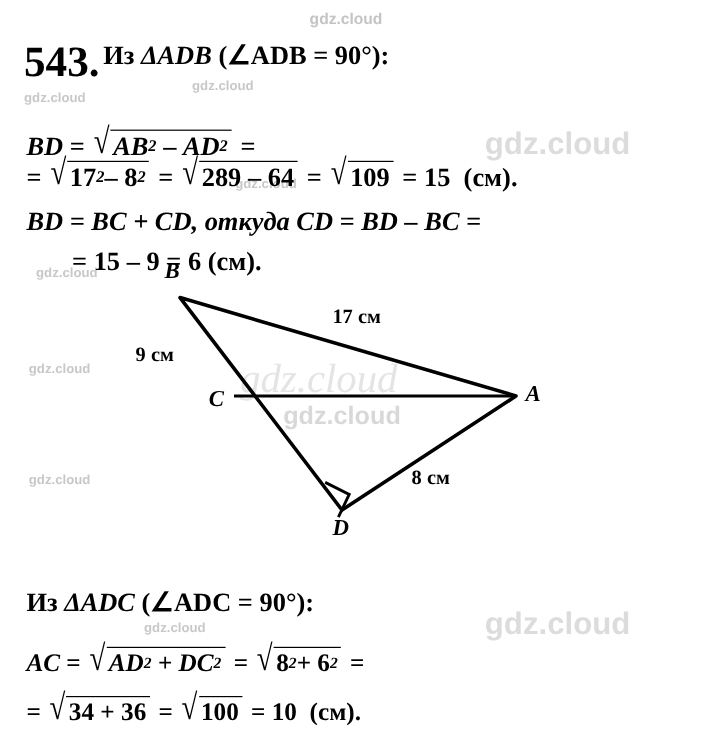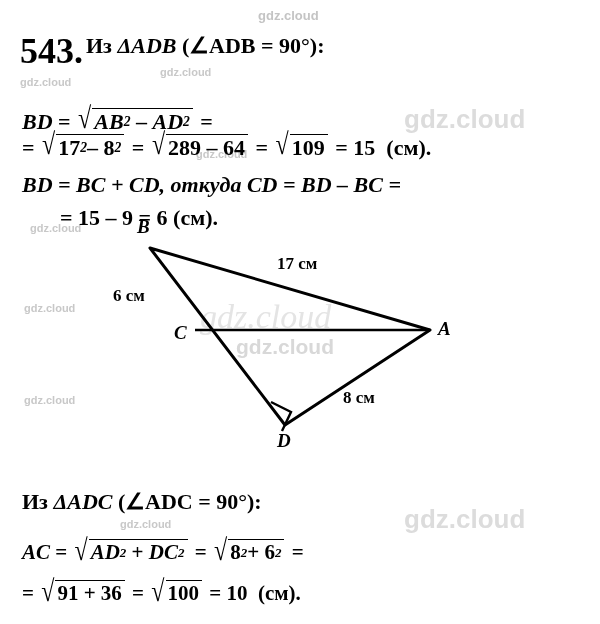--- a/index.html
+++ b/index.html
@@ -198,21 +198,21 @@
       <polygon points="50,18 330,100 185,195" fill="none" stroke="#000000" stroke-width="3" stroke-linejoin="round"></polygon>
       <line x1="95" y1="100" x2="330" y2="100" stroke="#000000" stroke-width="2.4"></line>
 
       <polyline points="171,172 191,182 182,201" fill="none" stroke="#000000" stroke-width="2.4"></polyline>
     </svg>
     <div class="lbl" style="left:37px; top:-14px;">B</div>
     <div class="lbl" style="left:74px; top:92px;">C</div>
     <div class="lbl" style="left:338px; top:88px;">A</div>
     <div class="lbl" style="left:177px; top:200px;">D</div>
     <div class="side-lbl" style="left:165px; top:24px;margin-left:12px;">17 см</div>
-    <div class="side-lbl" style="left:13px; top:56px;">6 см</div>
+    <div class="side-lbl" style="left:13px; top:56px;">9 см</div>
     <div class="side-lbl" style="left:243px; top:158px;">8 см</div>
   </div>
 
   <div class="line upright" style="left:22px; top:489px; font-size:22px; font-weight:bold;">
     <span>Из </span><span class="it-b">ΔADC</span><span>&nbsp;</span><span>(∠ADC = 90°):</span>
   </div>
 
   <div class="line" style="left:22px; top:539px; font-size:21px; font-weight:bold;">
     <span class="mrow">
       <span class="it-b">AC</span>
@@ -247,21 +247,21 @@
         <span class="up-b">=</span>
     </span>
   </div>
 
   <div class="line" style="left:22px; top:580px; font-size:21px; font-weight:bold;">
     <span class="mrow">
       <span class="up-b">=</span>
         <span>&nbsp;</span>
       <span class="sqrt">
         <span class="radical">√</span>
-        <span class="radicand up-b">91 + 36</span>
+        <span class="radicand up-b">34 + 36</span>
       </span>
       <span>&nbsp;</span>
         <span class="up-b">=</span>
         <span>&nbsp;</span>
       <span class="sqrt">
         <span class="radical">√</span>
         <span class="radicand up-b">100</span>
       </span>
       <span>&nbsp;</span>
         <span class="up-b">= 10</span>

